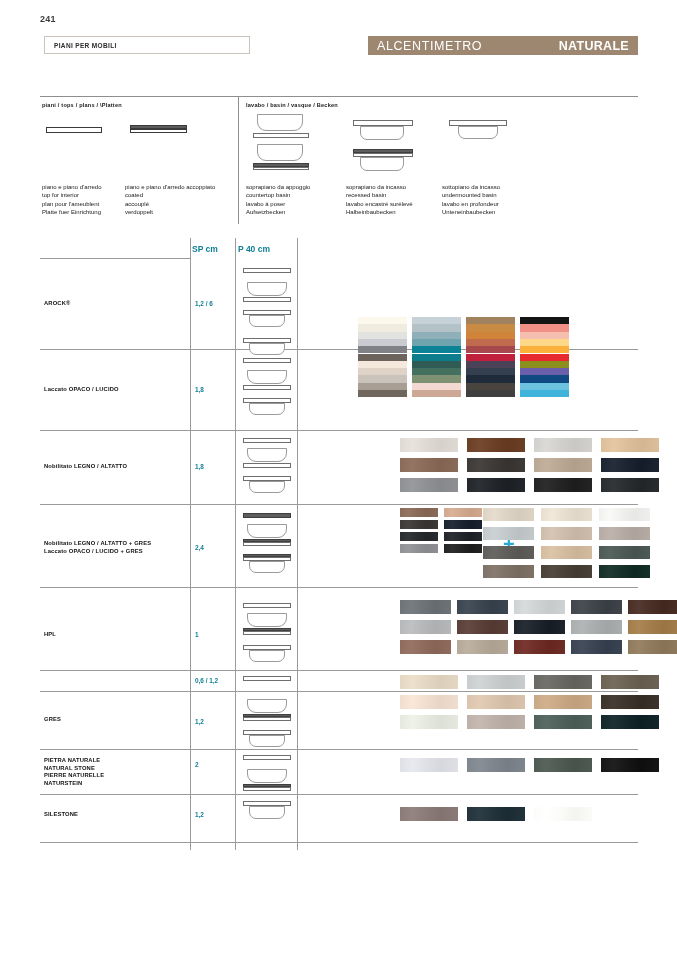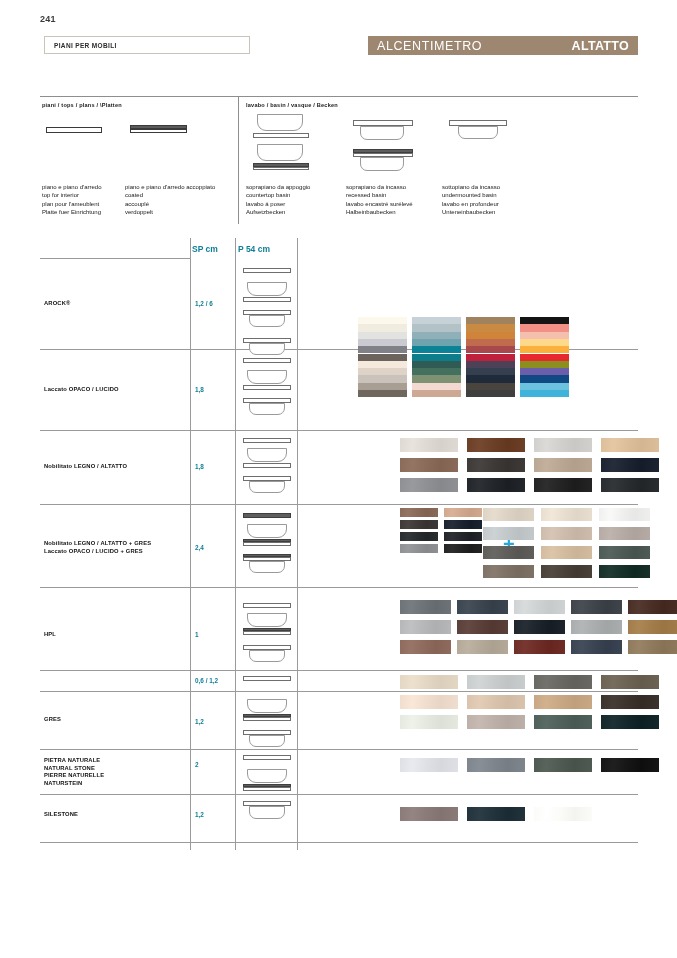--- a/index.html
+++ b/index.html
@@ -56,21 +56,21 @@
 <body>
 
 <div class="page-num">241</div>
 
 <div class="topbox">
   <span>PIANI PER MOBILI</span>
 </div>
 
 <div class="brandbar">
   <div class="b1">ALCENTIMETRO</div>
-  <div class="b2">ALTATTO</div>
+  <div class="b2">NATURALE</div>
 </div>
 
 <div class="legend">
   <div class="rule-top"></div>
   <div class="vdiv"></div>
 
   <div class="lg-title" style="left:2px;top:6px;">piani / tops / plans / \Platten</div>
   <div class="lg-title" style="left:206px;top:6px;">lavabo / basin / vasque / Becken</div>
 
   <div class="gl" style="left:6px;top:31px;">
@@ -127,21 +127,21 @@
 Halbeinbaubecken</div>
   <div class="lg-cap" style="left:402px;top:87px;">sottopiano da incasso
 undermounted basin
 lavabo en profondeur
 Unteneinbaubecken</div>
 </div>
 
 <div class="tbl">
 
   <div class="colhead" style="left:152px;top:6px;">SP cm</div>
-  <div class="colhead" style="left:198px;top:6px;">P 54 cm</div>
+  <div class="colhead" style="left:198px;top:6px;">P 40 cm</div>
 
   <div class="vline" style="left:150px;height:612px;"></div>
   <div class="vline" style="left:195px;height:612px;"></div>
   <div class="vline" style="left:257px;height:612px;"></div>
 
   <div class="hline" style="top:20px;width:150px;"></div>
   <div class="hline" style="top:111px;width:598px;"></div>
   <div class="hline" style="top:192px;width:598px;"></div>
   <div class="hline" style="top:266px;width:598px;"></div>
   <div class="hline" style="top:349px;width:598px;"></div>

